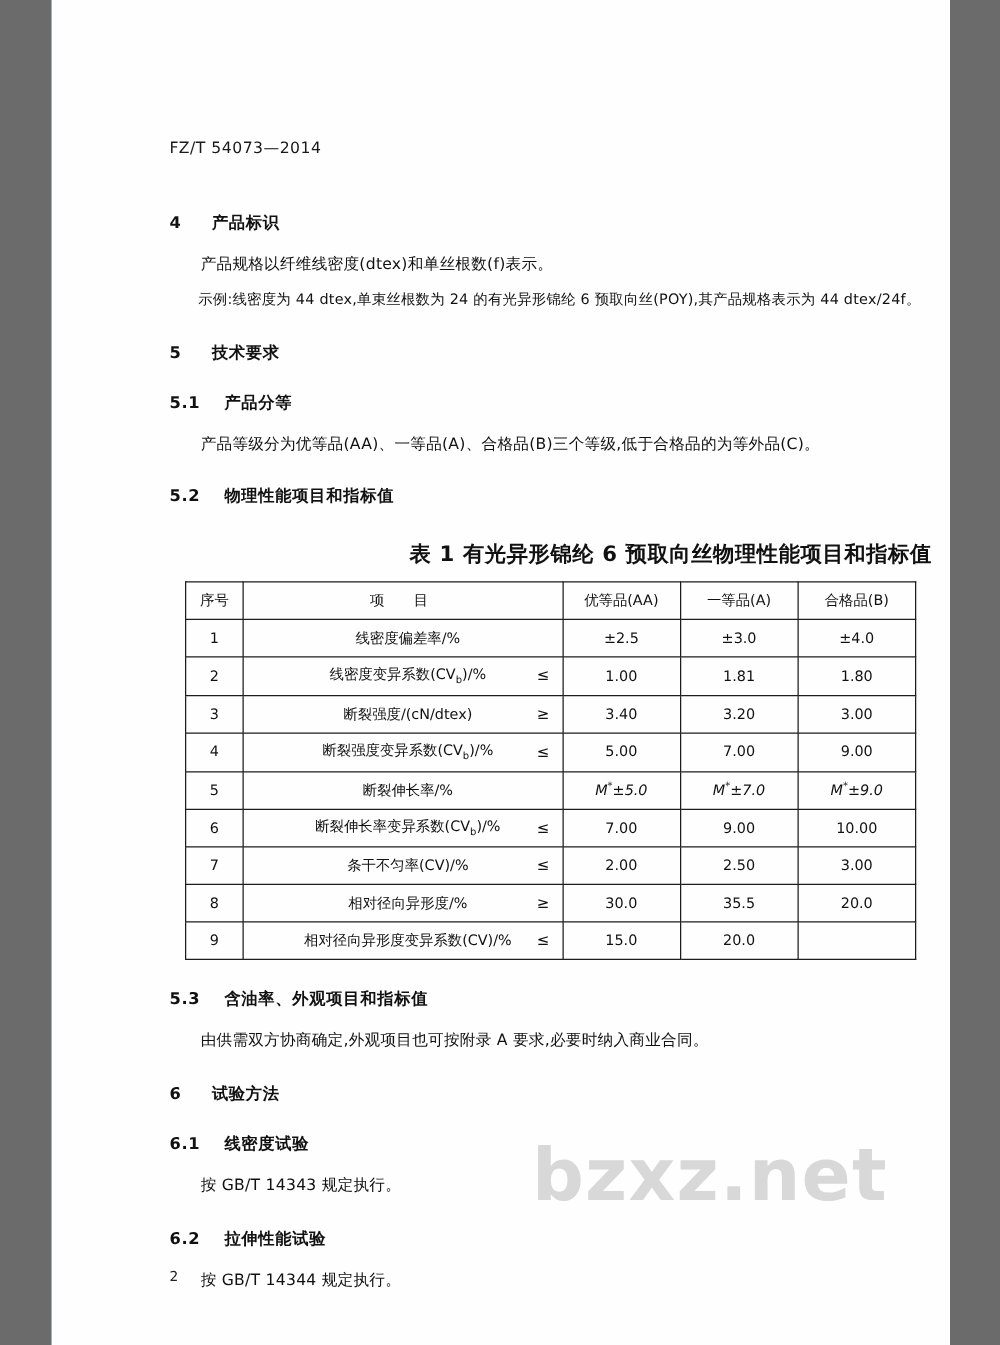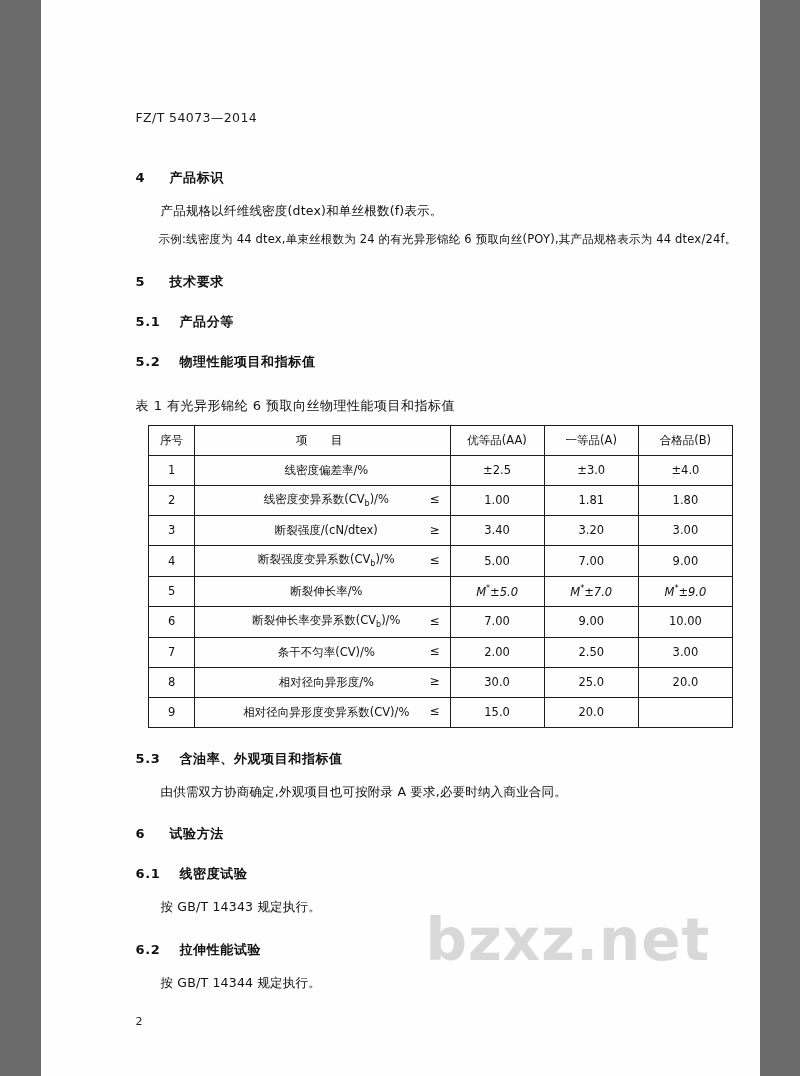--- a/index.html
+++ b/index.html
@@ -55,23 +55,23 @@
     line-height: 1.9;
     text-indent: 2em;
     margin: 6px 0;
     color: #111;
     letter-spacing: 0.2px;
   }
   .para.small {
     font-size: 11.5px;
   }
   .table-caption {
-    text-align: left;
-    font-size: 13px;
-    font-weight: normal;
+    text-align: right;
+    font-size: 17px;
+    font-weight: bold;
     margin: 26px 0 10px 0;
     letter-spacing: 0.5px;
   }
   table.spec {
     border-collapse: collapse;
     width: 585px;
     margin: 0 auto;
     font-size: 11.5px;
     table-layout: fixed;
   }
@@ -152,20 +152,21 @@
       <div class="para">产品规格以纤维线密度(dtex)和单丝根数(f)表示。</div>
       <div class="para small">示例:线密度为 44 dtex,单束丝根数为 24 的有光异形锦纶 6 预取向丝(POY),其产品规格表示为 44 dtex/24f。</div>
 
       <div class="sec-title">
         <span class="num">5</span><span>技术要求</span>
       </div>
 
       <div class="sec-title lv2">
         <span class="num">5.1</span><span>产品分等</span>
       </div>
+      <div class="para">产品等级分为优等品(AA)、一等品(A)、合格品(B)三个等级,低于合格品的为等外品(C)。</div>
 
       <div class="sec-title lv2">
         <span class="num">5.2</span><span>物理性能项目和指标值</span>
       </div>
 
       <div class="table-caption">表 1   有光异形锦纶 6 预取向丝物理性能项目和指标值</div>
 
       <table class="spec">
         <colgroup>
           <col class="colnum">
@@ -230,21 +231,21 @@
             <td>7</td>
             <td class="item-cell"><span>条干不匀率(CV)/%</span><span class="sym">≤</span></td>
             <td>2.00</td>
             <td>2.50</td>
             <td>3.00</td>
           </tr>
           <tr>
             <td>8</td>
             <td class="item-cell"><span>相对径向异形度/%</span><span class="sym">≥</span></td>
             <td>30.0</td>
-            <td>25.0</td>
+            <td>35.5</td>
             <td>20.0</td>
           </tr>
           <tr>
             <td>9</td>
             <td class="item-cell"><span>相对径向异形度变异系数(CV)/%</span><span class="sym">≤</span></td>
             <td>15.0</td>
             <td>20.0</td>
             <td></td>
           </tr>
         </tbody>

